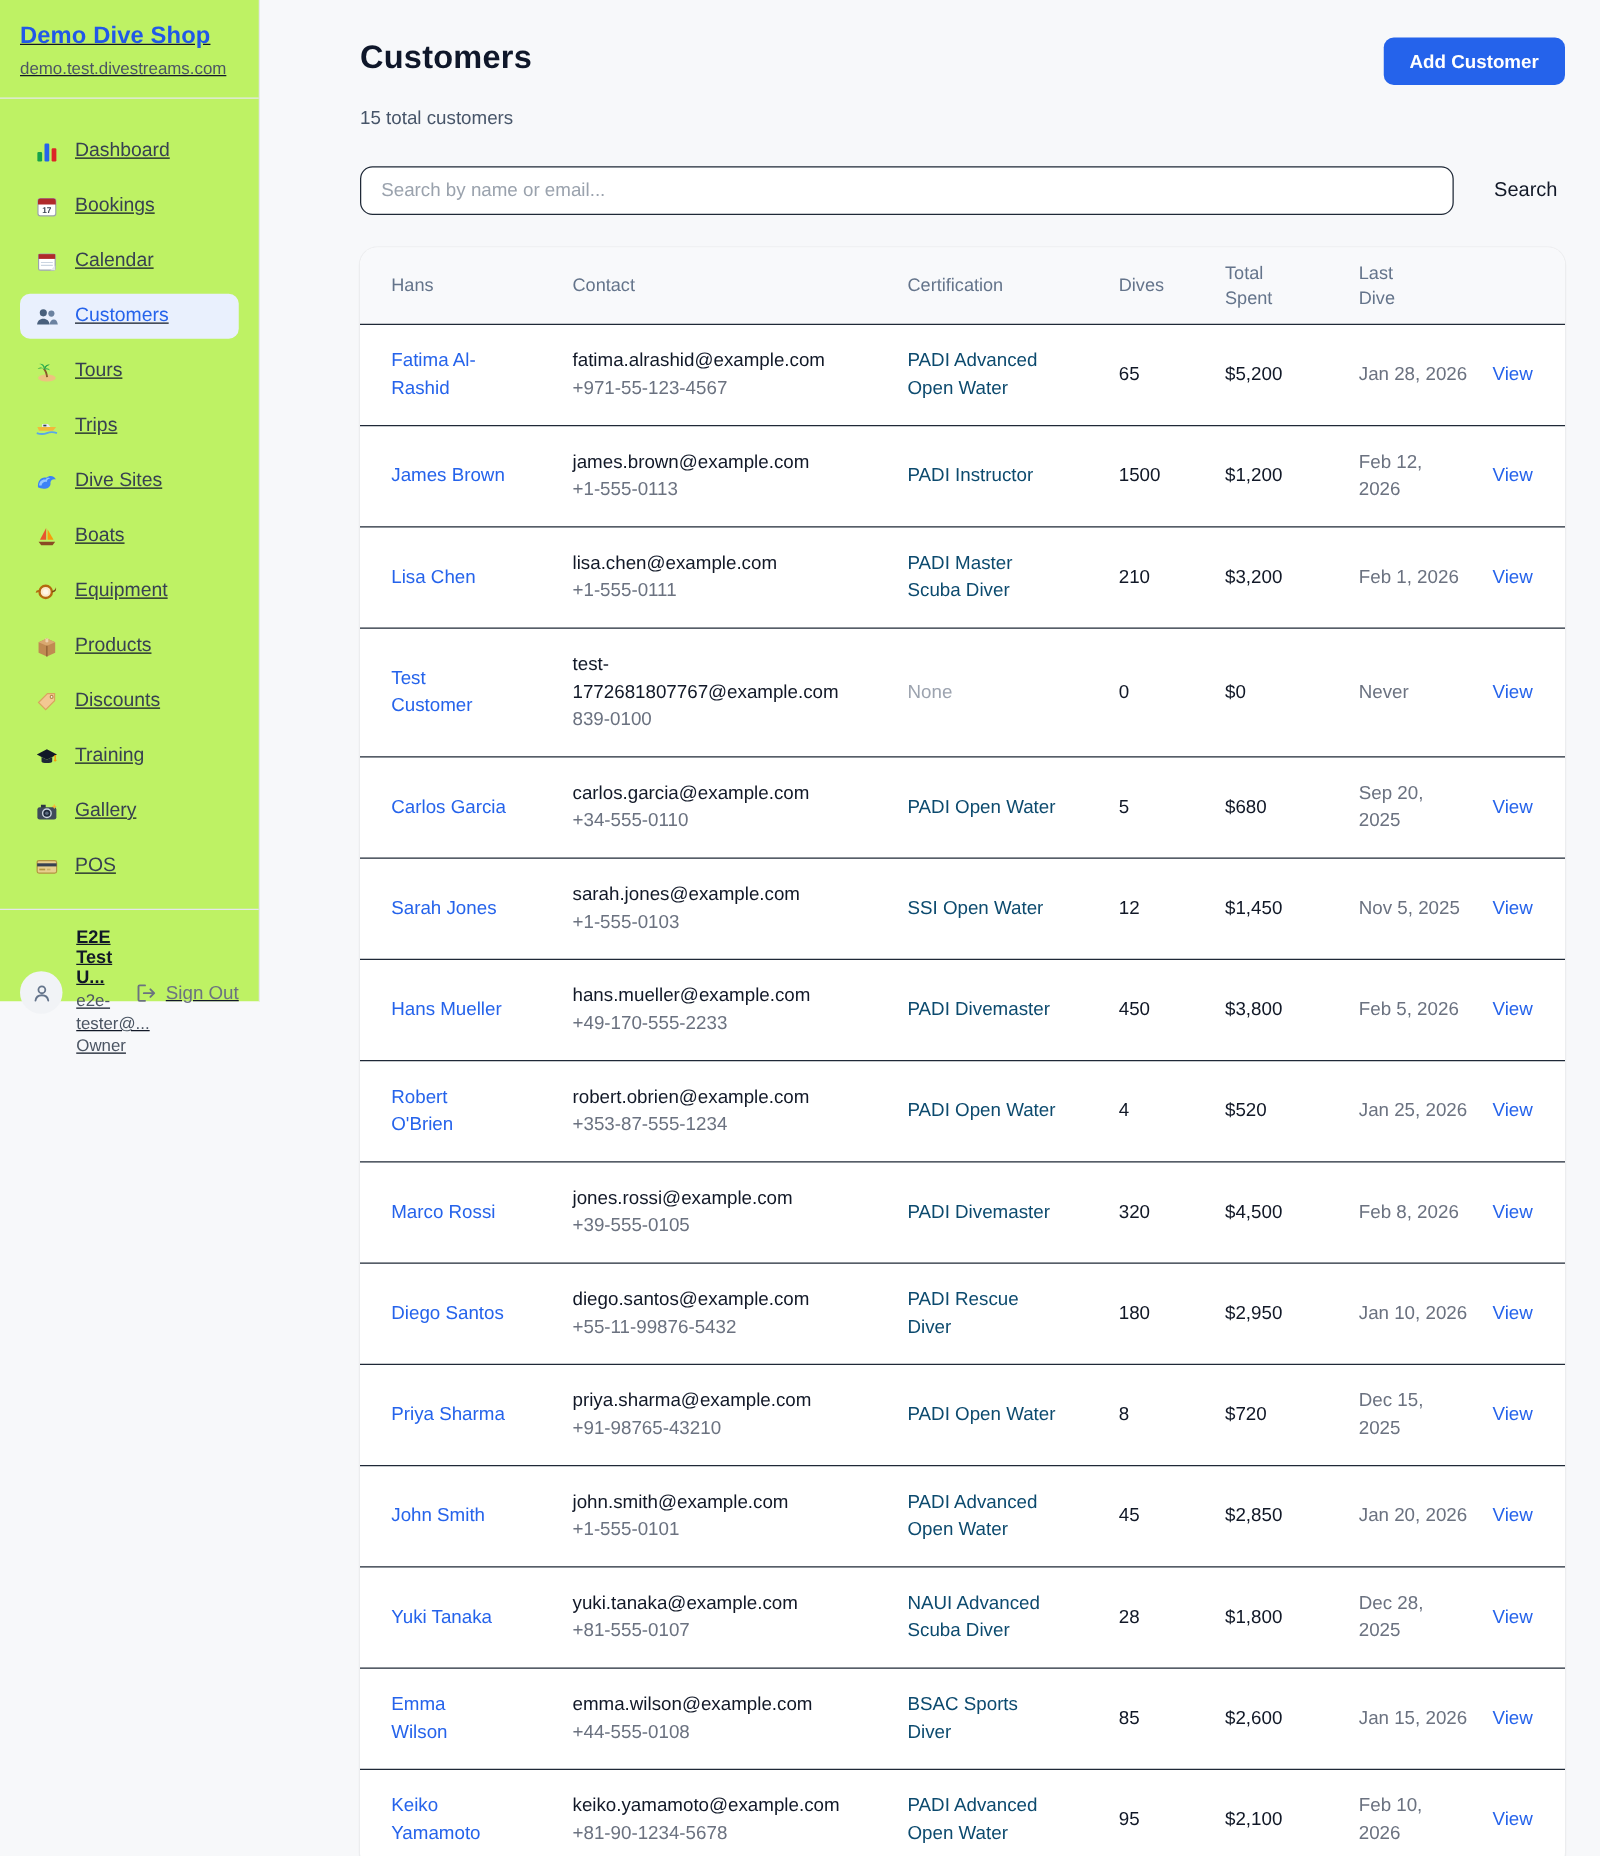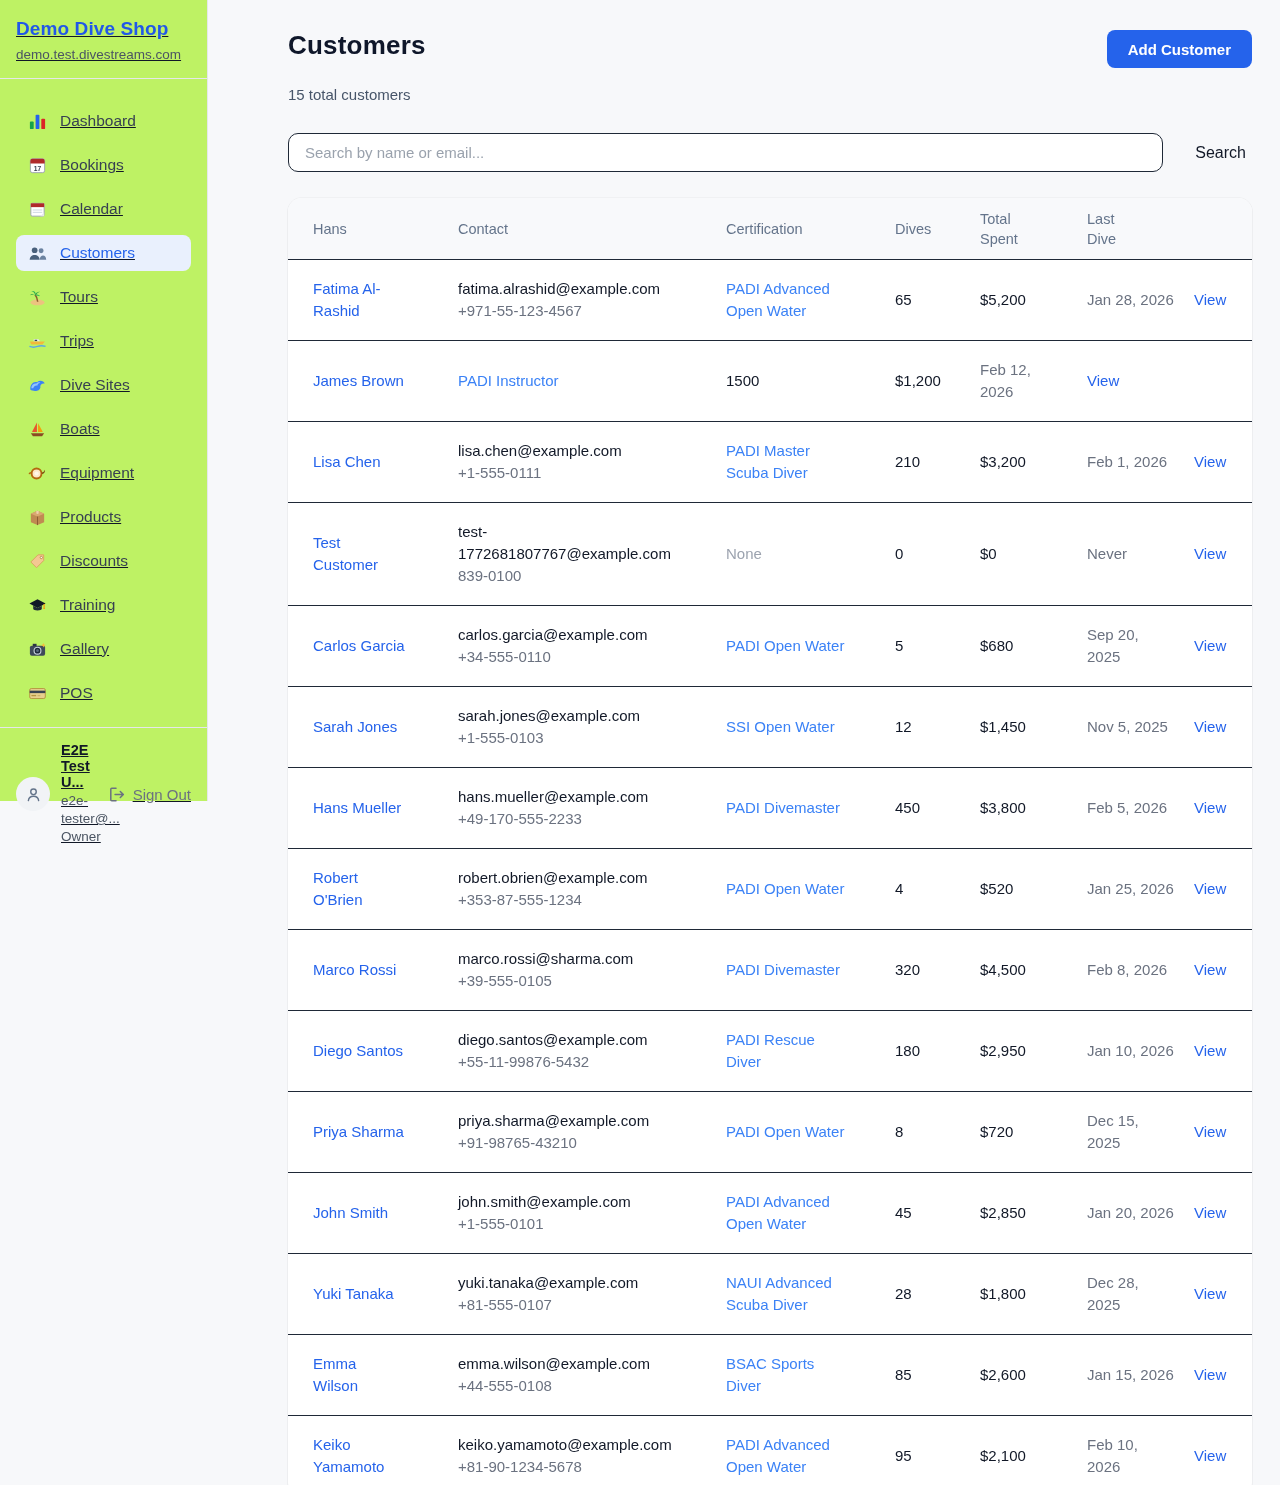--- a/index.html
+++ b/index.html
@@ -105,21 +105,21 @@
   .th-dive span { display: inline-block; max-width: 36px; }
 
   .trow { border-bottom: 1px solid #1f2937; padding-top: 18px; padding-bottom: 18px; font-size: 15px; }
   .trow:last-child { border-bottom: none; }
   .cell { padding-right: 12px; line-height: 22px; }
   .cell-name { padding-right: 53px; }
   .name-link { color: #2563eb; text-decoration: none; font-weight: 500; cursor: pointer; }
   .cell-contact { padding-right: 46px; }
   .contact-email { color: #111827; }
   .contact-phone { color: #6b7280; }
-  .cell-cert { padding-right: 47px; color: #3b82f6; }
+  .cell-cert { padding-right: 47px; color: #0c4a6e; }
   .cell-cert.muted { color: #9ca3af; }
   .cell-dives, .cell-spent { color: #111827; }
   .cell-last { color: #6b7280; padding-right: 20px; }
   .view-link { color: #2563eb; text-decoration: none; cursor: pointer; font-weight: 500; }
 </style>
 </head>
 <body>
 
 <aside class="sidebar">
   <div class="sidebar-header">
@@ -345,20 +345,24 @@
     <div class="cell cell-spent">$5,200</div>
     <div class="cell cell-last">Jan 28, 2026</div>
     <div class="cell">
       <a class="view-link">View</a>
     </div>
   </div>
         <div class="tgrid trow">
     <div class="cell cell-name">
       <a class="name-link">James Brown</a>
     </div>
+    <div class="cell cell-contact">
+      <div class="contact-email">james.brown@example.com</div>
+      <div class="contact-phone">+1-555-0113</div>
+    </div>
     <div class="cell cell-cert">PADI Instructor</div>
     <div class="cell cell-dives">1500</div>
     <div class="cell cell-spent">$1,200</div>
     <div class="cell cell-last">Feb 12, 2026</div>
     <div class="cell">
       <a class="view-link">View</a>
     </div>
   </div>
         <div class="tgrid trow">
     <div class="cell cell-name">
@@ -454,21 +458,21 @@
     <div class="cell cell-last">Jan 25, 2026</div>
     <div class="cell">
       <a class="view-link">View</a>
     </div>
   </div>
         <div class="tgrid trow">
     <div class="cell cell-name">
       <a class="name-link">Marco Rossi</a>
     </div>
     <div class="cell cell-contact">
-      <div class="contact-email">marco.rossi@sharma.com</div>
+      <div class="contact-email">jones.rossi@example.com</div>
       <div class="contact-phone">+39-555-0105</div>
     </div>
     <div class="cell cell-cert">PADI Divemaster</div>
     <div class="cell cell-dives">320</div>
     <div class="cell cell-spent">$4,500</div>
     <div class="cell cell-last">Feb 8, 2026</div>
     <div class="cell">
       <a class="view-link">View</a>
     </div>
   </div>

